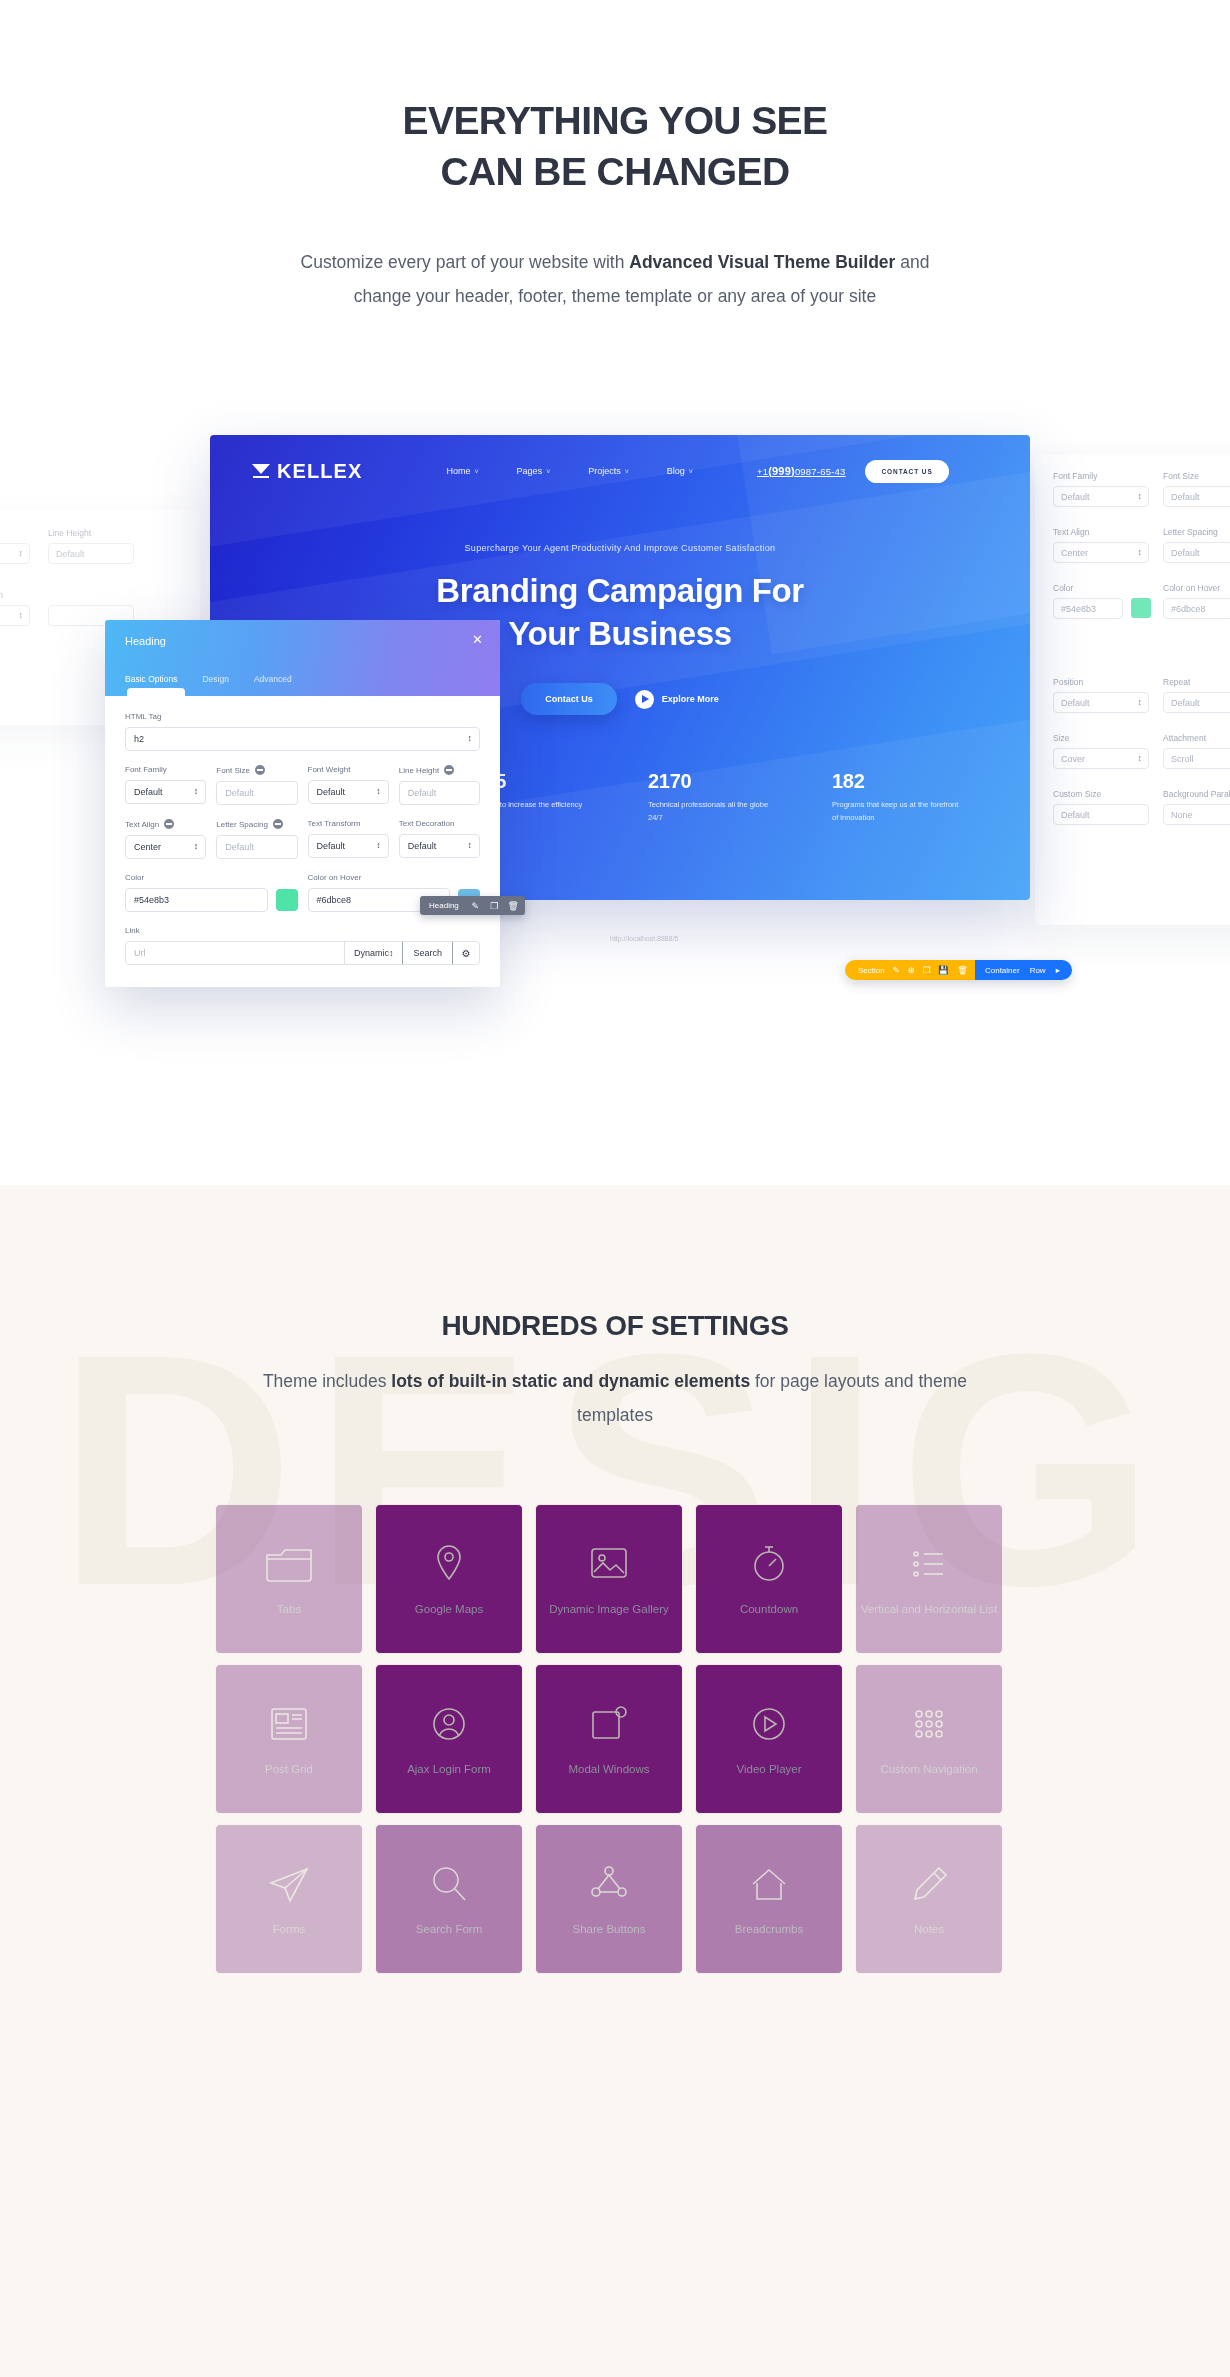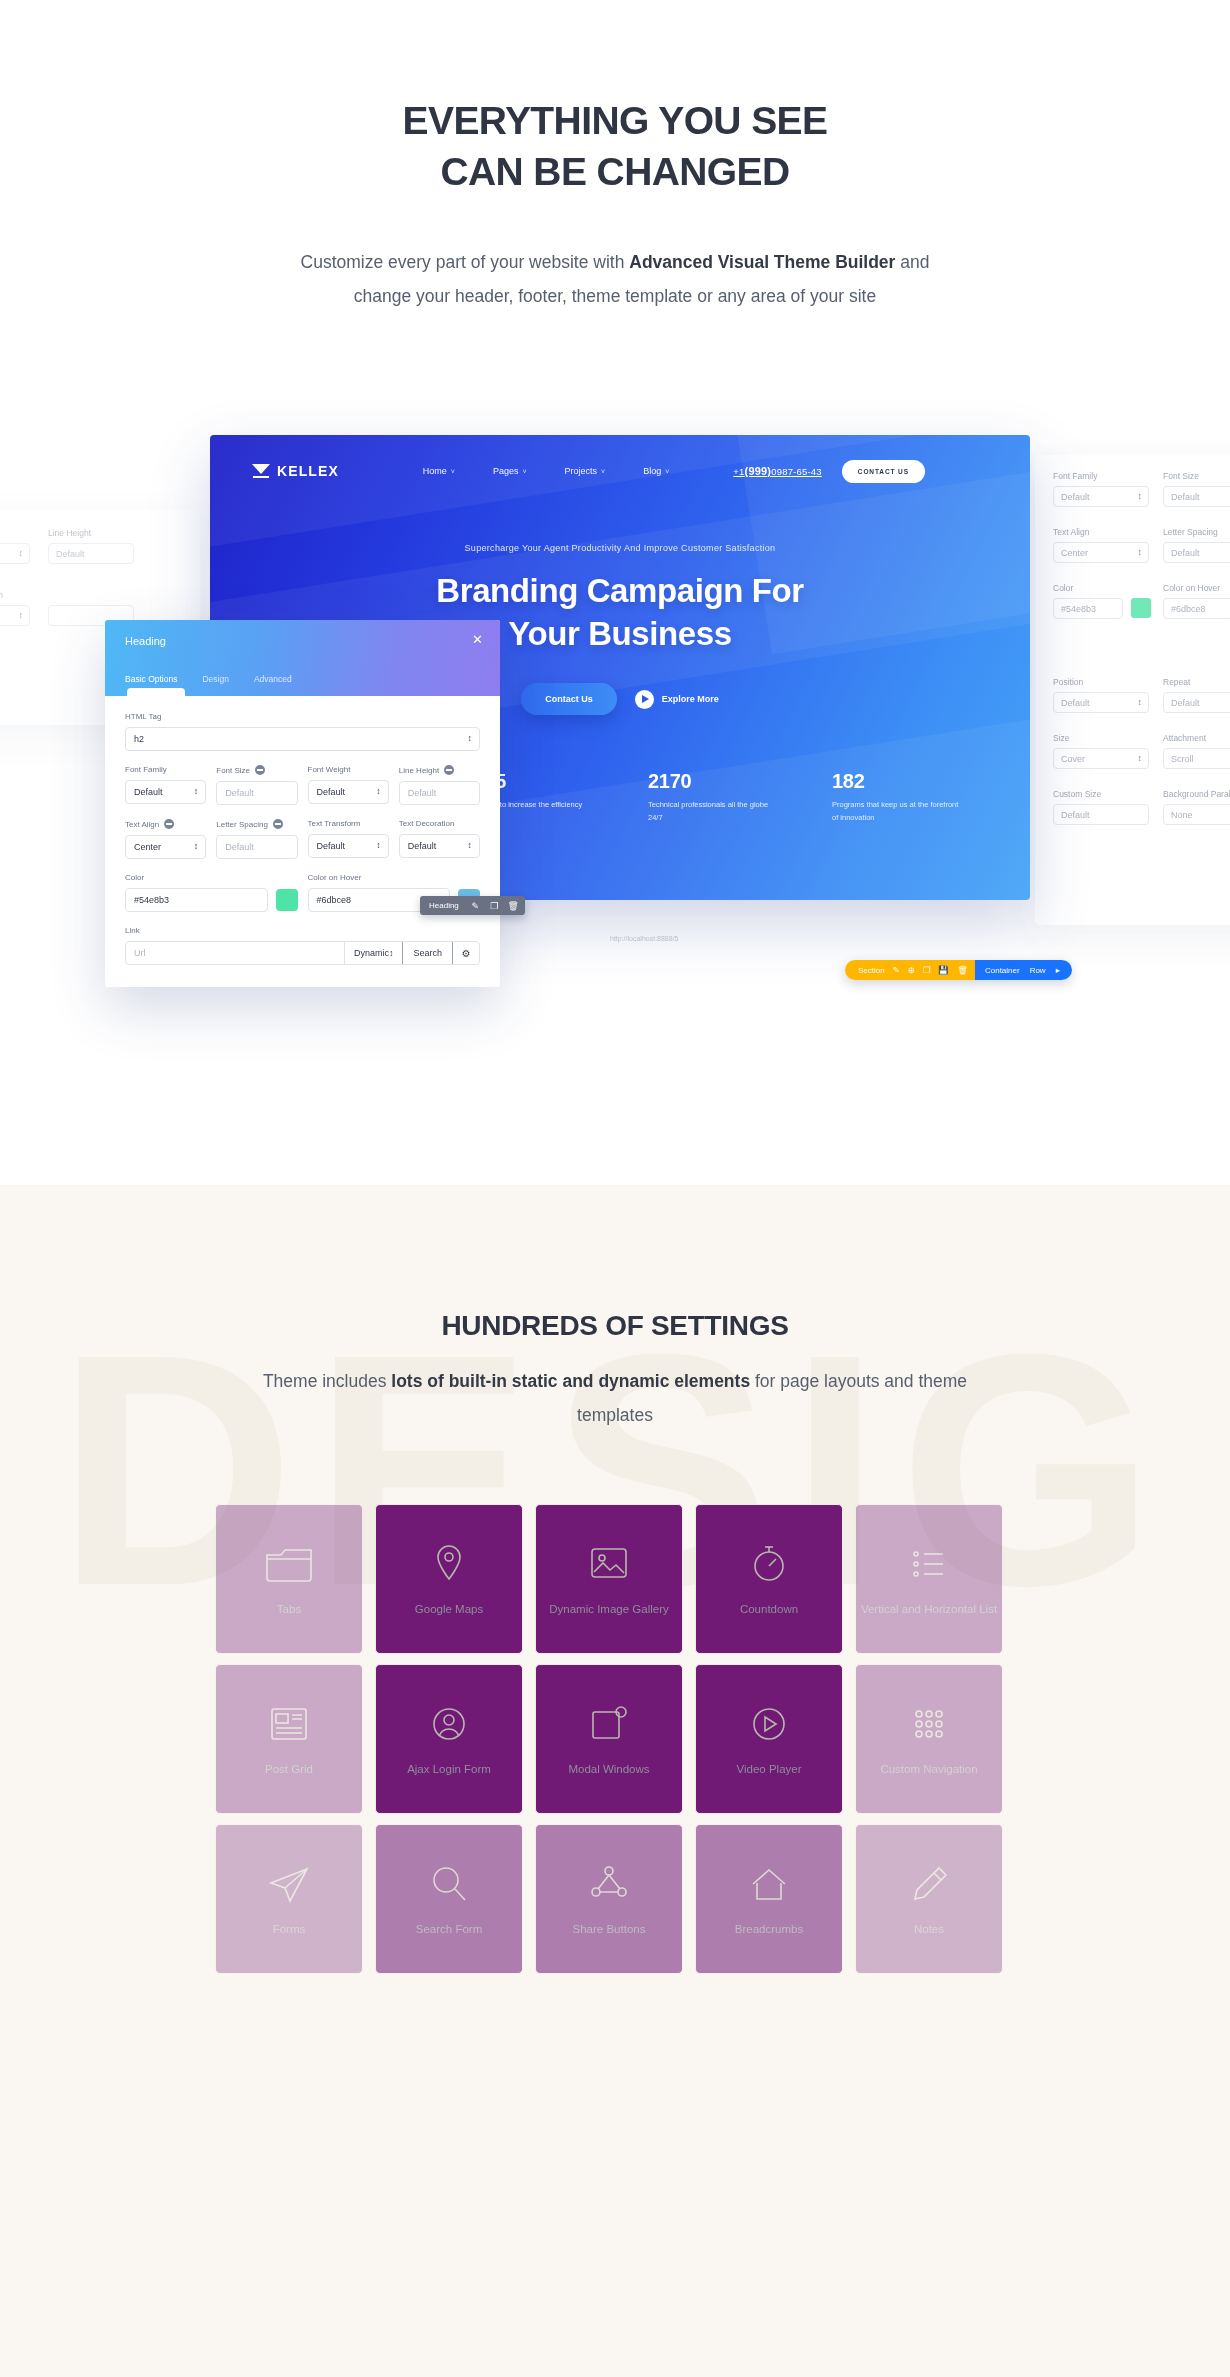--- a/index.html
+++ b/index.html
@@ -57,21 +57,21 @@
   .sh2{left:-240px;top:95px;width:1400px;height:150px;transform:rotate(-9deg);background:rgba(255,255,255,.04);}
   .sh3{left:-160px;top:330px;width:1400px;height:220px;transform:rotate(-9deg);background:rgba(255,255,255,.035);}
   .sh4{left:540px;top:-60px;width:520px;height:240px;transform:rotate(-9deg);background:rgba(255,255,255,.05);}
 
   .hero-nav{position:absolute;left:0;top:0;width:100%;height:72px;display:flex;align-items:center;}
   .brand{display:flex;align-items:center;gap:7px;margin-left:42px;}
   .brand-mark{width:18px;height:14px;position:relative;}
   .brand-mark:before{content:"";position:absolute;left:0;top:0;width:0;height:0;
       border-left:9px solid transparent;border-right:9px solid transparent;border-top:10px solid #fff;}
   .brand-mark:after{content:"";position:absolute;left:1px;bottom:0;width:16px;height:2.5px;background:#fff;}
-  .brand-name{color:#fff;font-size:14px;font-weight:bold;letter-spacing:1.1px;}
+  .brand-name{color:#fff;font-size:20px;font-weight:bold;letter-spacing:1.1px;}
   .hero-menu{display:flex;align-items:center;gap:38px;margin-left:84px;}
   .hero-menu a{color:#fff;font-size:9px;text-decoration:none;opacity:.95;display:flex;align-items:center;gap:4px;}
   .caret{font-size:7px;opacity:.85;}
   .hero-phone{color:#fff;font-size:9.5px;margin-left:64px;letter-spacing:.2px;text-decoration:underline;}
   .hero-phone b{font-size:11px;}
   .hero-cta{
     margin-left:20px;background:#fff;color:#2b3350;font-size:6.5px;font-weight:bold;
     letter-spacing:.9px;border-radius:20px;padding:8px 16px;border:none;text-transform:uppercase;
   }
 

